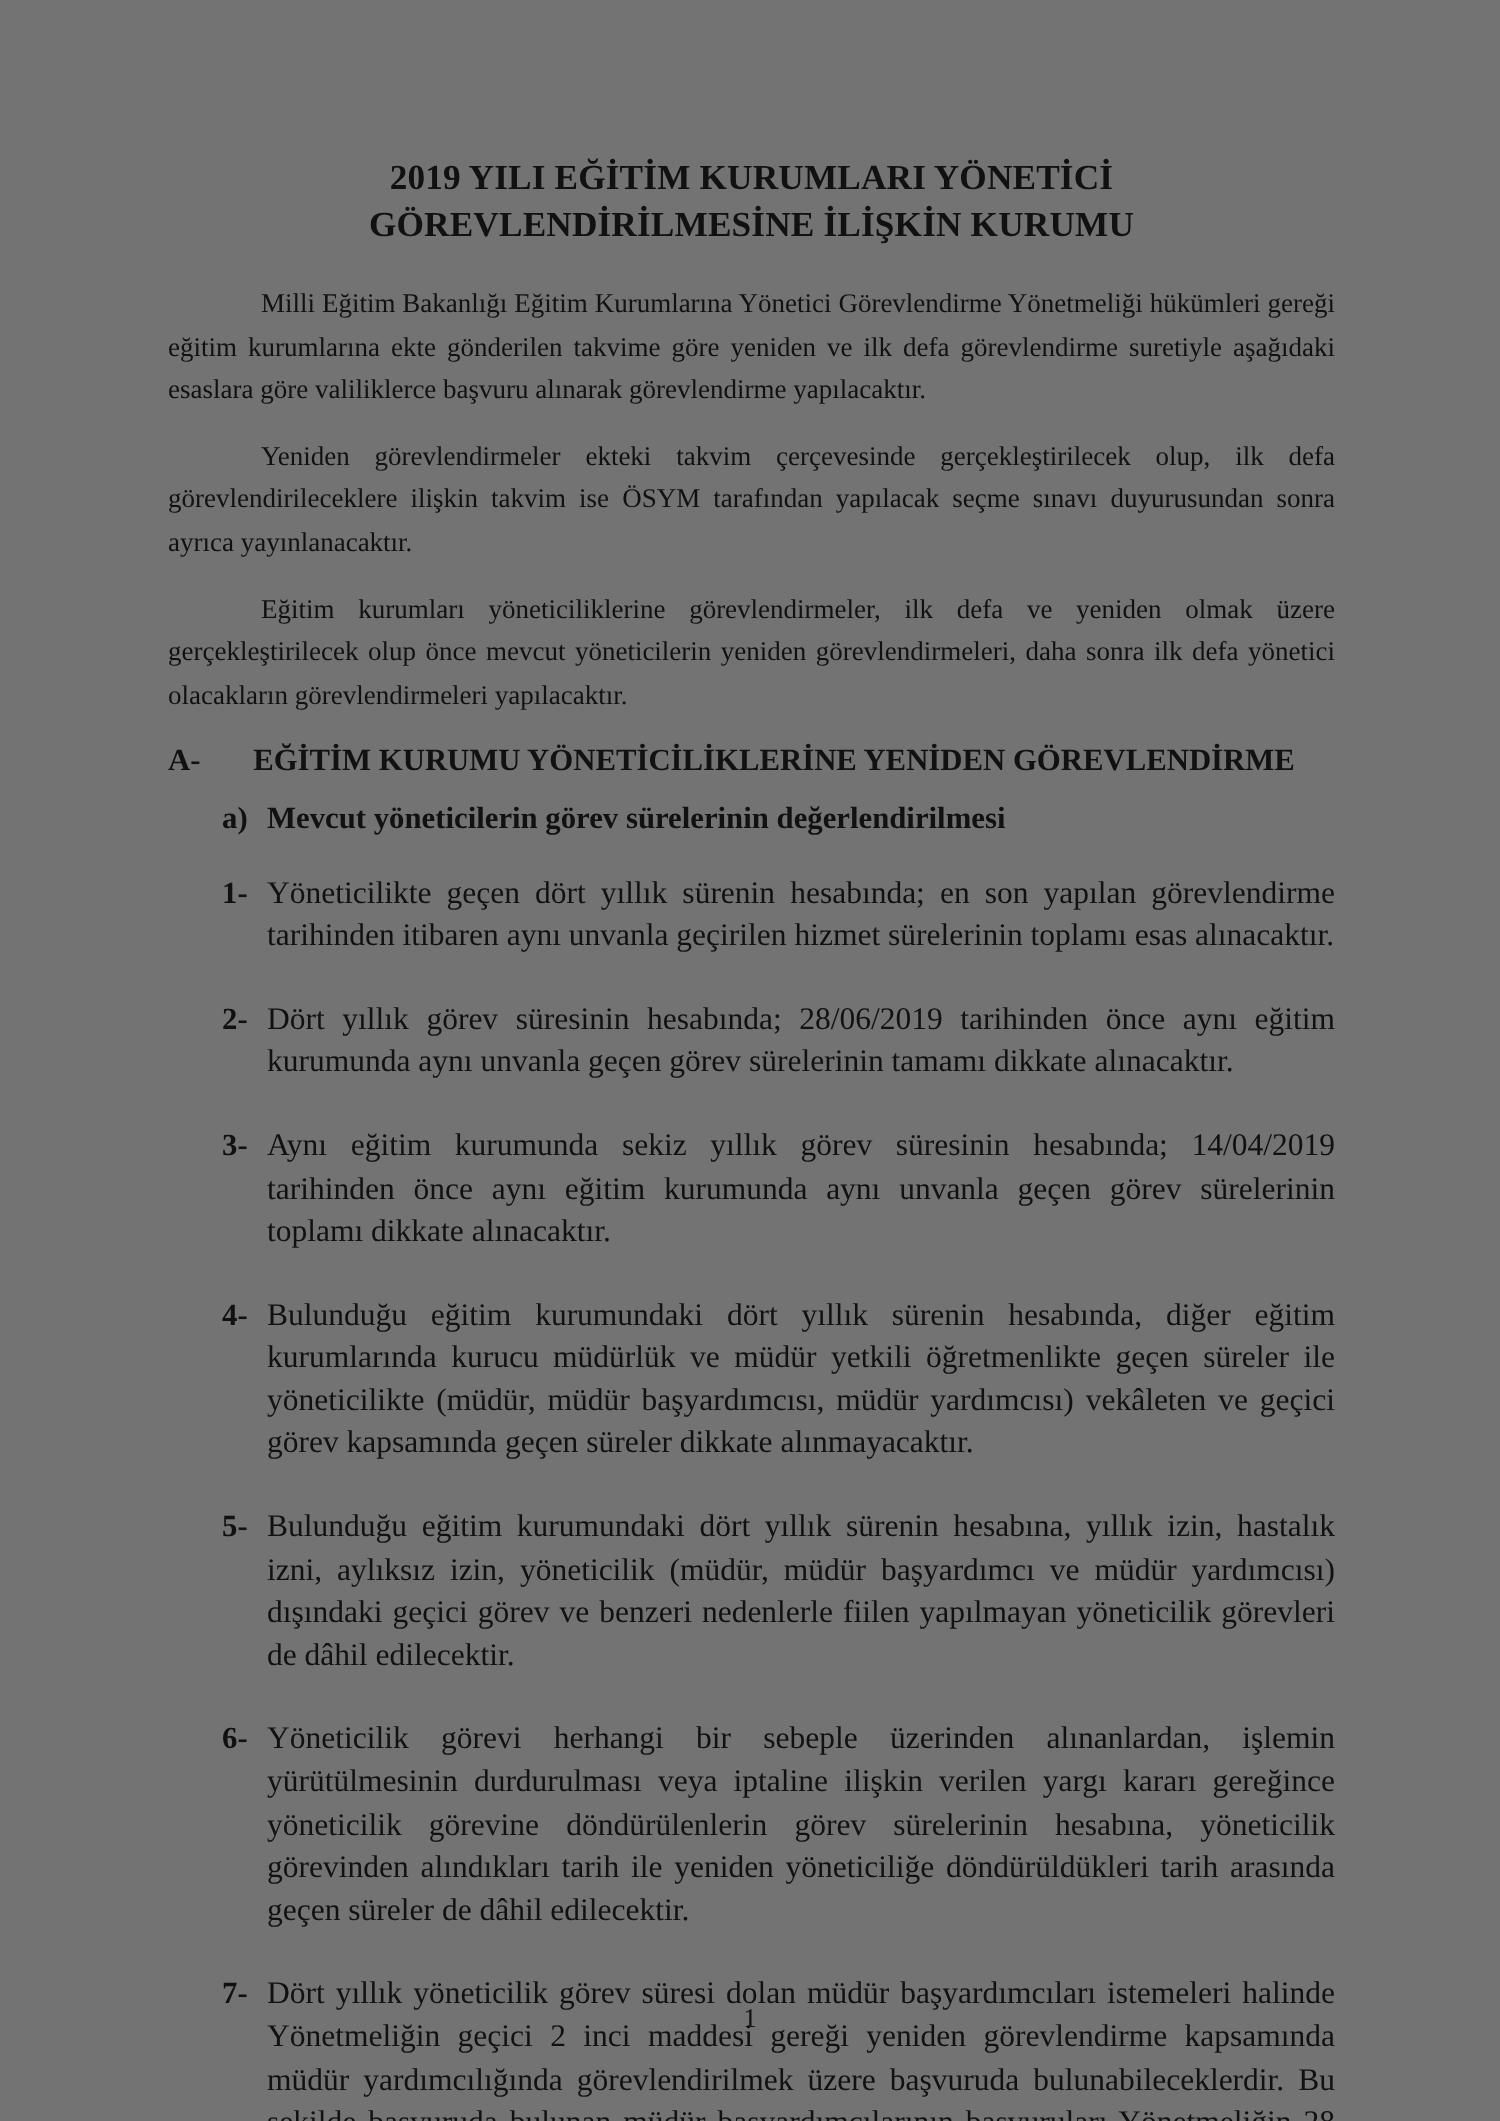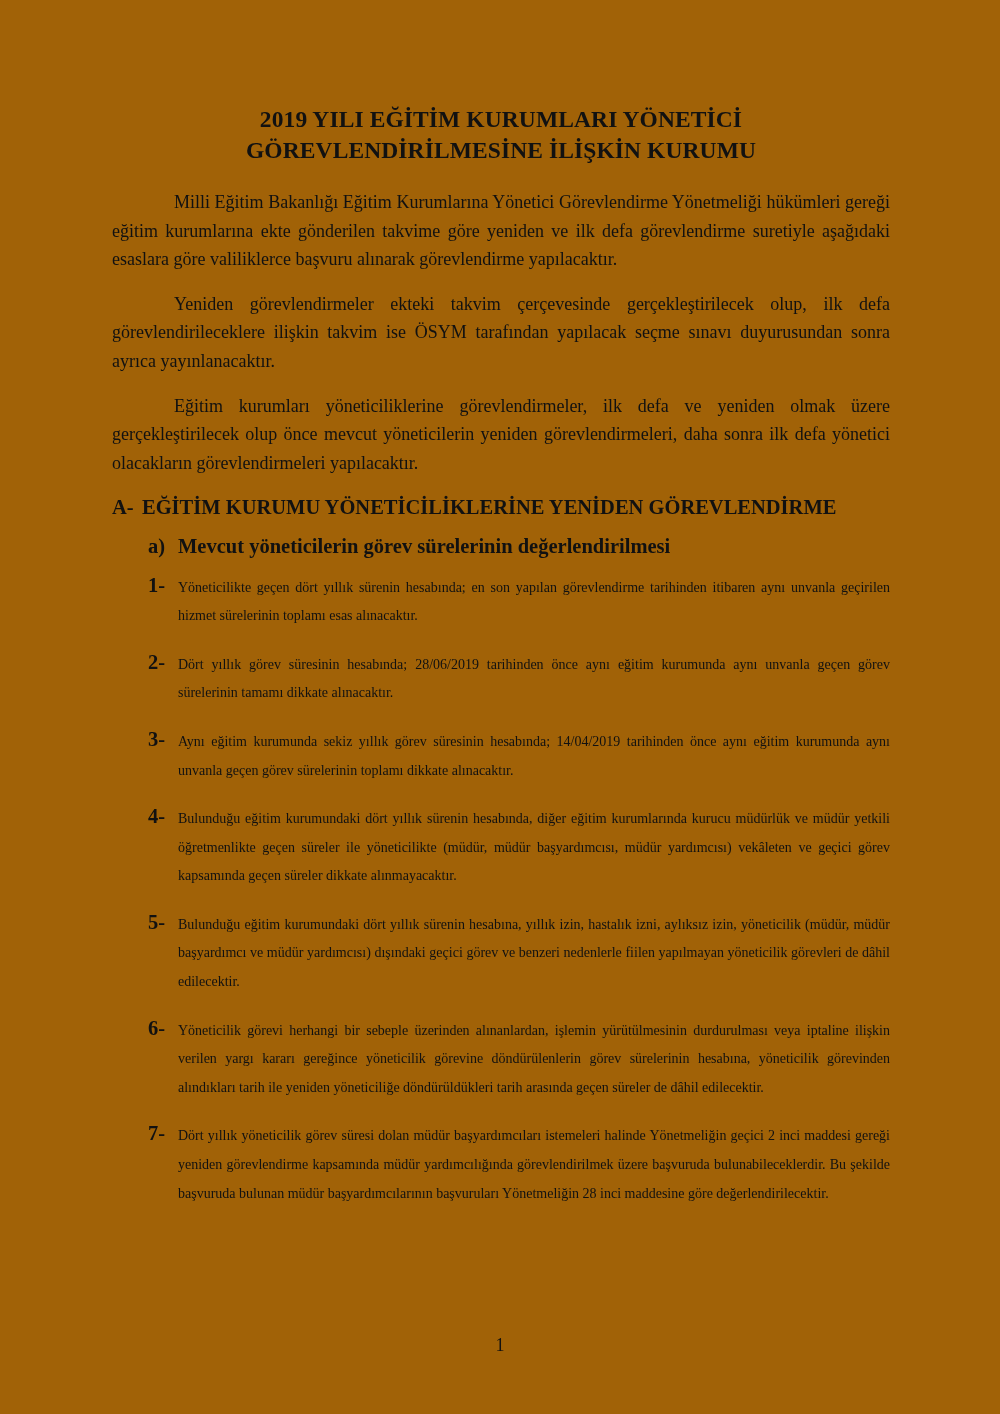--- a/index.html
+++ b/index.html
@@ -12,21 +12,21 @@
   body {
     font-family: "Liberation Serif", "DejaVu Serif", serif;
     color: #111111;
   }
 
   .page {
     position: relative;
     width: 1000px;
     height: 1414px;
     margin: 0 auto;
-    background: #a16207;
+    background: #737373;
     overflow: hidden;
     box-sizing: border-box;
   }
 
   .content {
     position: absolute;
     left: 112px;
     top: 104px;
     width: 778px;
   }
@@ -64,20 +64,21 @@
     font-size: 20.5px;
     line-height: 28.6px;
     margin: 14px 0 8px 0;
   }
   .section-head .marker {
     flex: 0 0 auto;
     width: 30px;
   }
   .section-head .heading-text {
     flex: 1 1 auto;
+    text-align: center;
   }
 
   
   .sub-head {
     display: flex;
     align-items: baseline;
     font-weight: bold;
     font-size: 20.5px;
     line-height: 28.6px;
     margin: 10px 0 10px 36px;
@@ -105,23 +106,24 @@
     flex: 0 0 auto;
     width: 30px;
     font-weight: bold;
     font-size: 20.5px;
     line-height: 28.6px;
   }
   .num-item .item-text {
     flex: 1 1 auto;
     text-align: justify;
     text-justify: inter-word;
-    font-size: 14px;
+    font-size: 21px;
     line-height: 28.6px;
     hyphens: none;
+    margin-top: 10px;
   }
 
   
   .page-number {
     position: absolute;
     left: 0;
     right: 0;
     top: 1334px;
     text-align: center;
     font-size: 18px;

